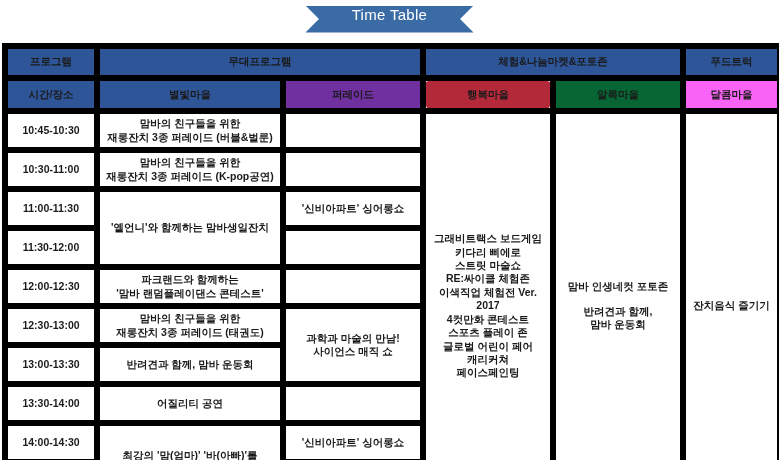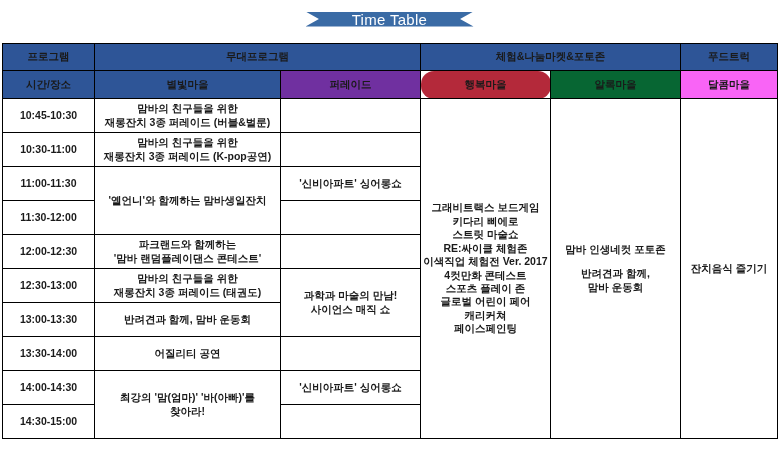--- a/index.html
+++ b/index.html
@@ -24,24 +24,24 @@
     left:0; top:3px;
     width:779px;
     height:32px;
     display:flex;
     align-items:center;
     justify-content:center;
   }
   .ribbon{
     position:relative;
     width:168px;
-    height:15px;
+    height:27px;
     background:#3a6ba5;
     display:flex;
-    align-items:center;
+    align-items:flex-start;
     justify-content:center;
     clip-path:polygon(0% 0%, 100% 0%, 92% 50%, 100% 100%, 0% 100%, 8% 50%);
   }
   .ribbon-text{
     color:#ffffff;
     font-size:15px;
     letter-spacing:0.3px;
     white-space:nowrap;
     font-weight:400;
   }
@@ -49,21 +49,21 @@
   
   table.tt{
     position:absolute;
     left:2px;
     top:43px;
     width:775px;
     border-collapse:collapse;
     table-layout:fixed;
   }
   table.tt td, table.tt th{
-    border:1px solid #000000;
+    border:6px solid #000000;
     padding:0 2px;
     text-align:center;
     vertical-align:middle;
     font-size:10.5px;
     line-height:1.28;
     color:#1a1a1a;
     font-weight:bold;
     word-break:keep-all;
   }
   

